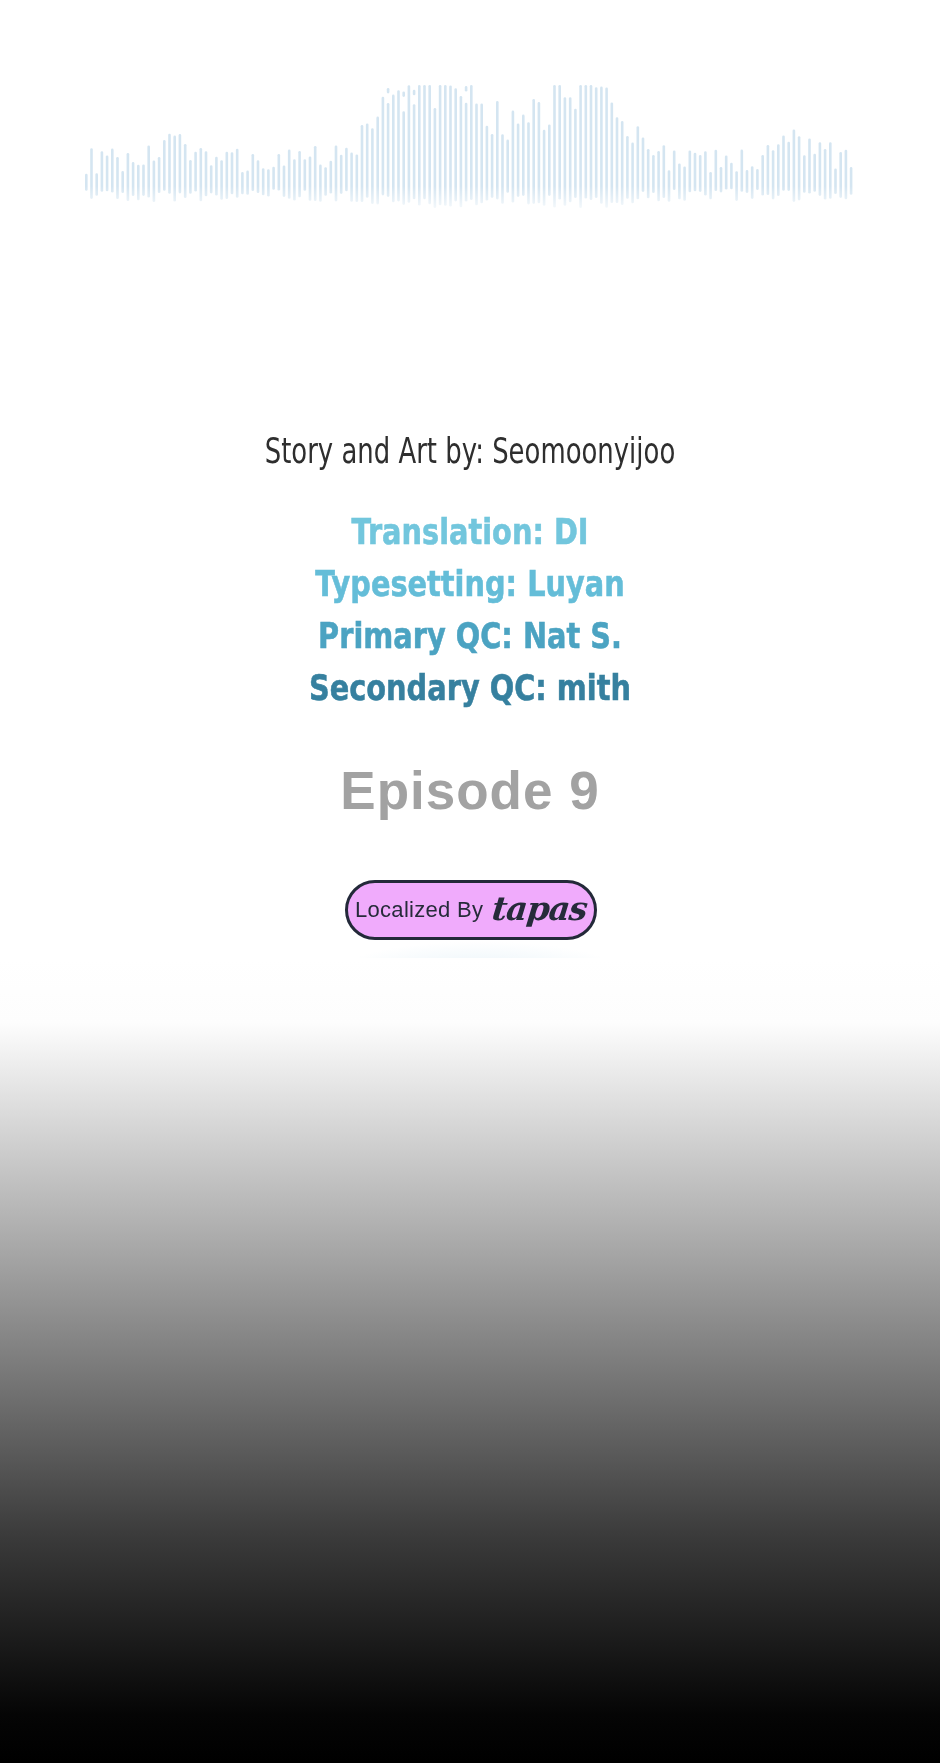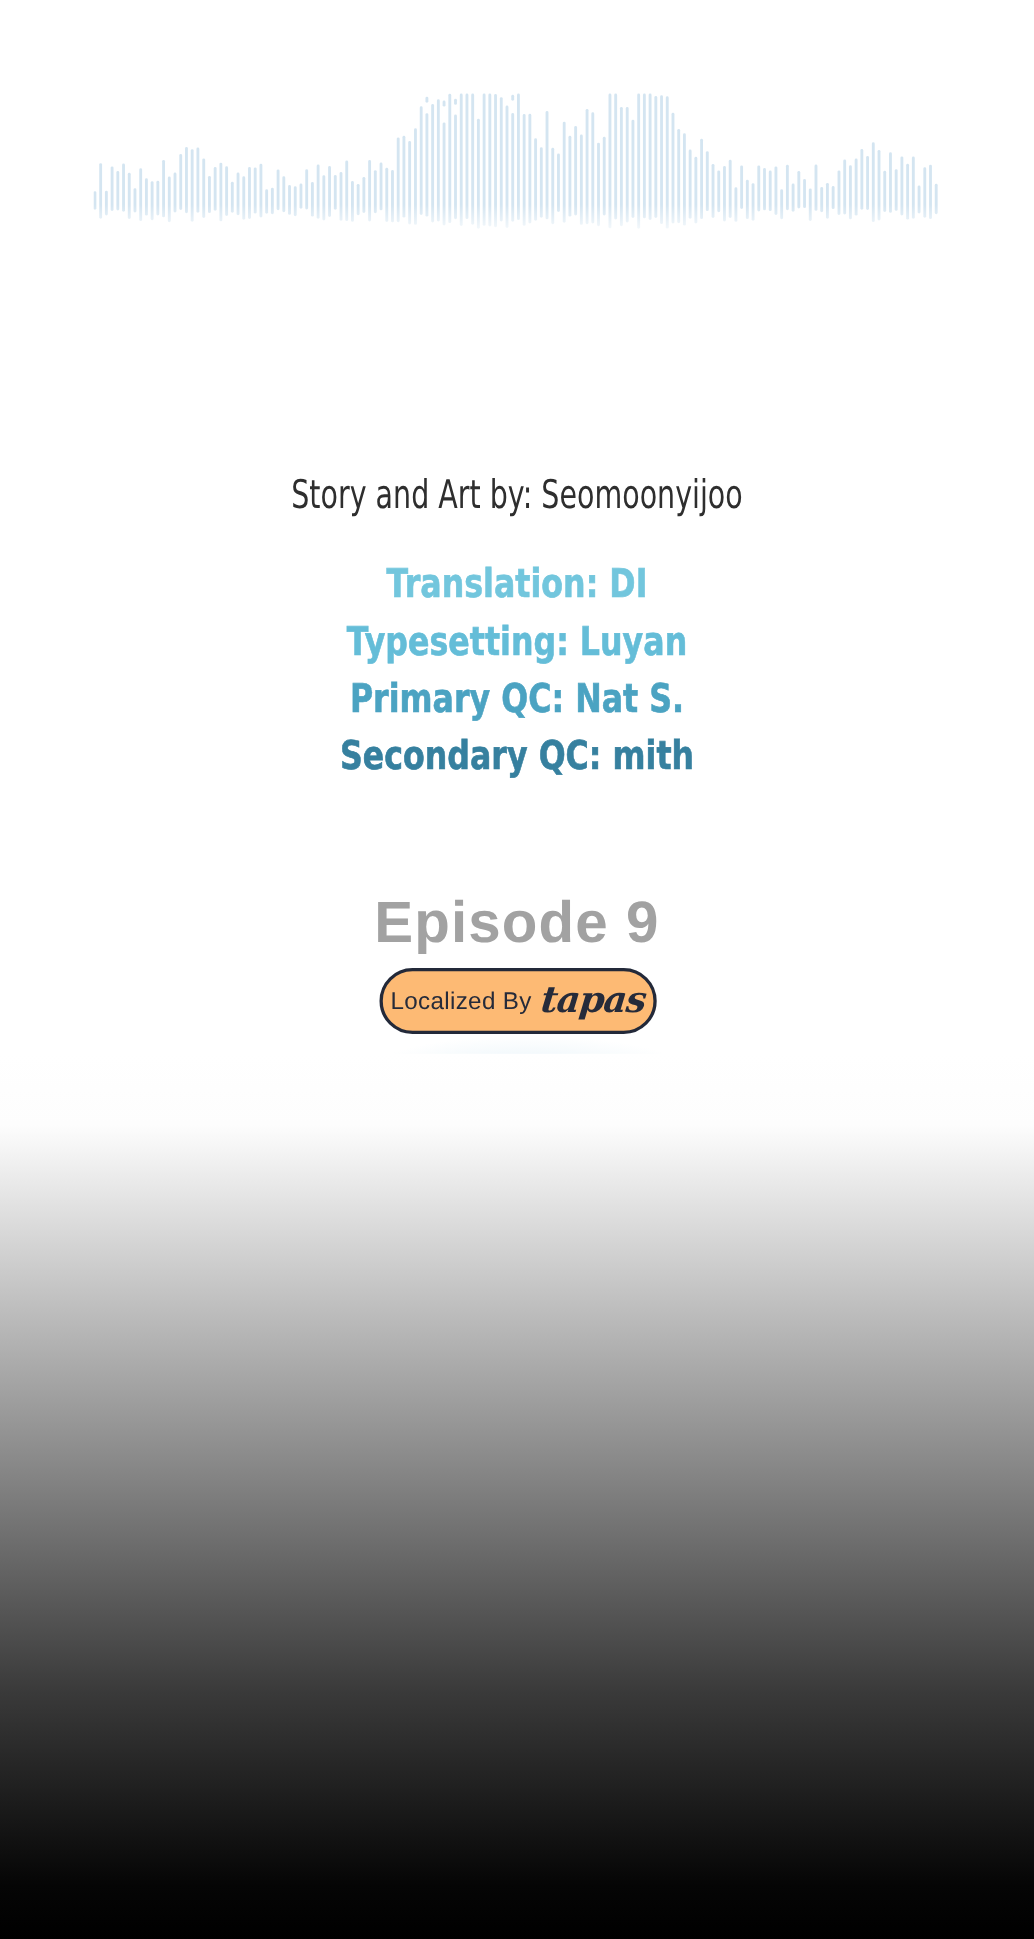--- a/index.html
+++ b/index.html
@@ -38,32 +38,32 @@
     font-family:"DejaVu Sans",sans-serif;
     font-weight:bold;
     font-size:36px;
     line-height:52px;
     transform:scaleX(0.80);
     transform-origin:50% 50%;
     white-space:nowrap;
   }
   .credit-line{ -webkit-text-stroke:0.6px currentColor; }
   .episode{
-    position:absolute;left:0;top:808px;width:940px;
+    position:absolute;left:0;top:760px;width:940px;
     text-align:center;
     font-family:"Liberation Sans",sans-serif;
     font-weight:bold;
     font-size:53px;
     letter-spacing:1px;
   }
   .badge{
     position:absolute;left:345px;top:880px;
     width:252px;height:60px;
     box-sizing:border-box;
-    background:#fdba74;
+    background:#f0abfc;
     border-style:solid;border-width:3px;
     border-radius:31px;
     display:flex;align-items:center;justify-content:center;
     gap:9px;
     white-space:nowrap;
     text-align:right;
   }
   .badge-prefix{
     font-family:"Liberation Sans",sans-serif;
     font-size:22px;font-weight:400;

